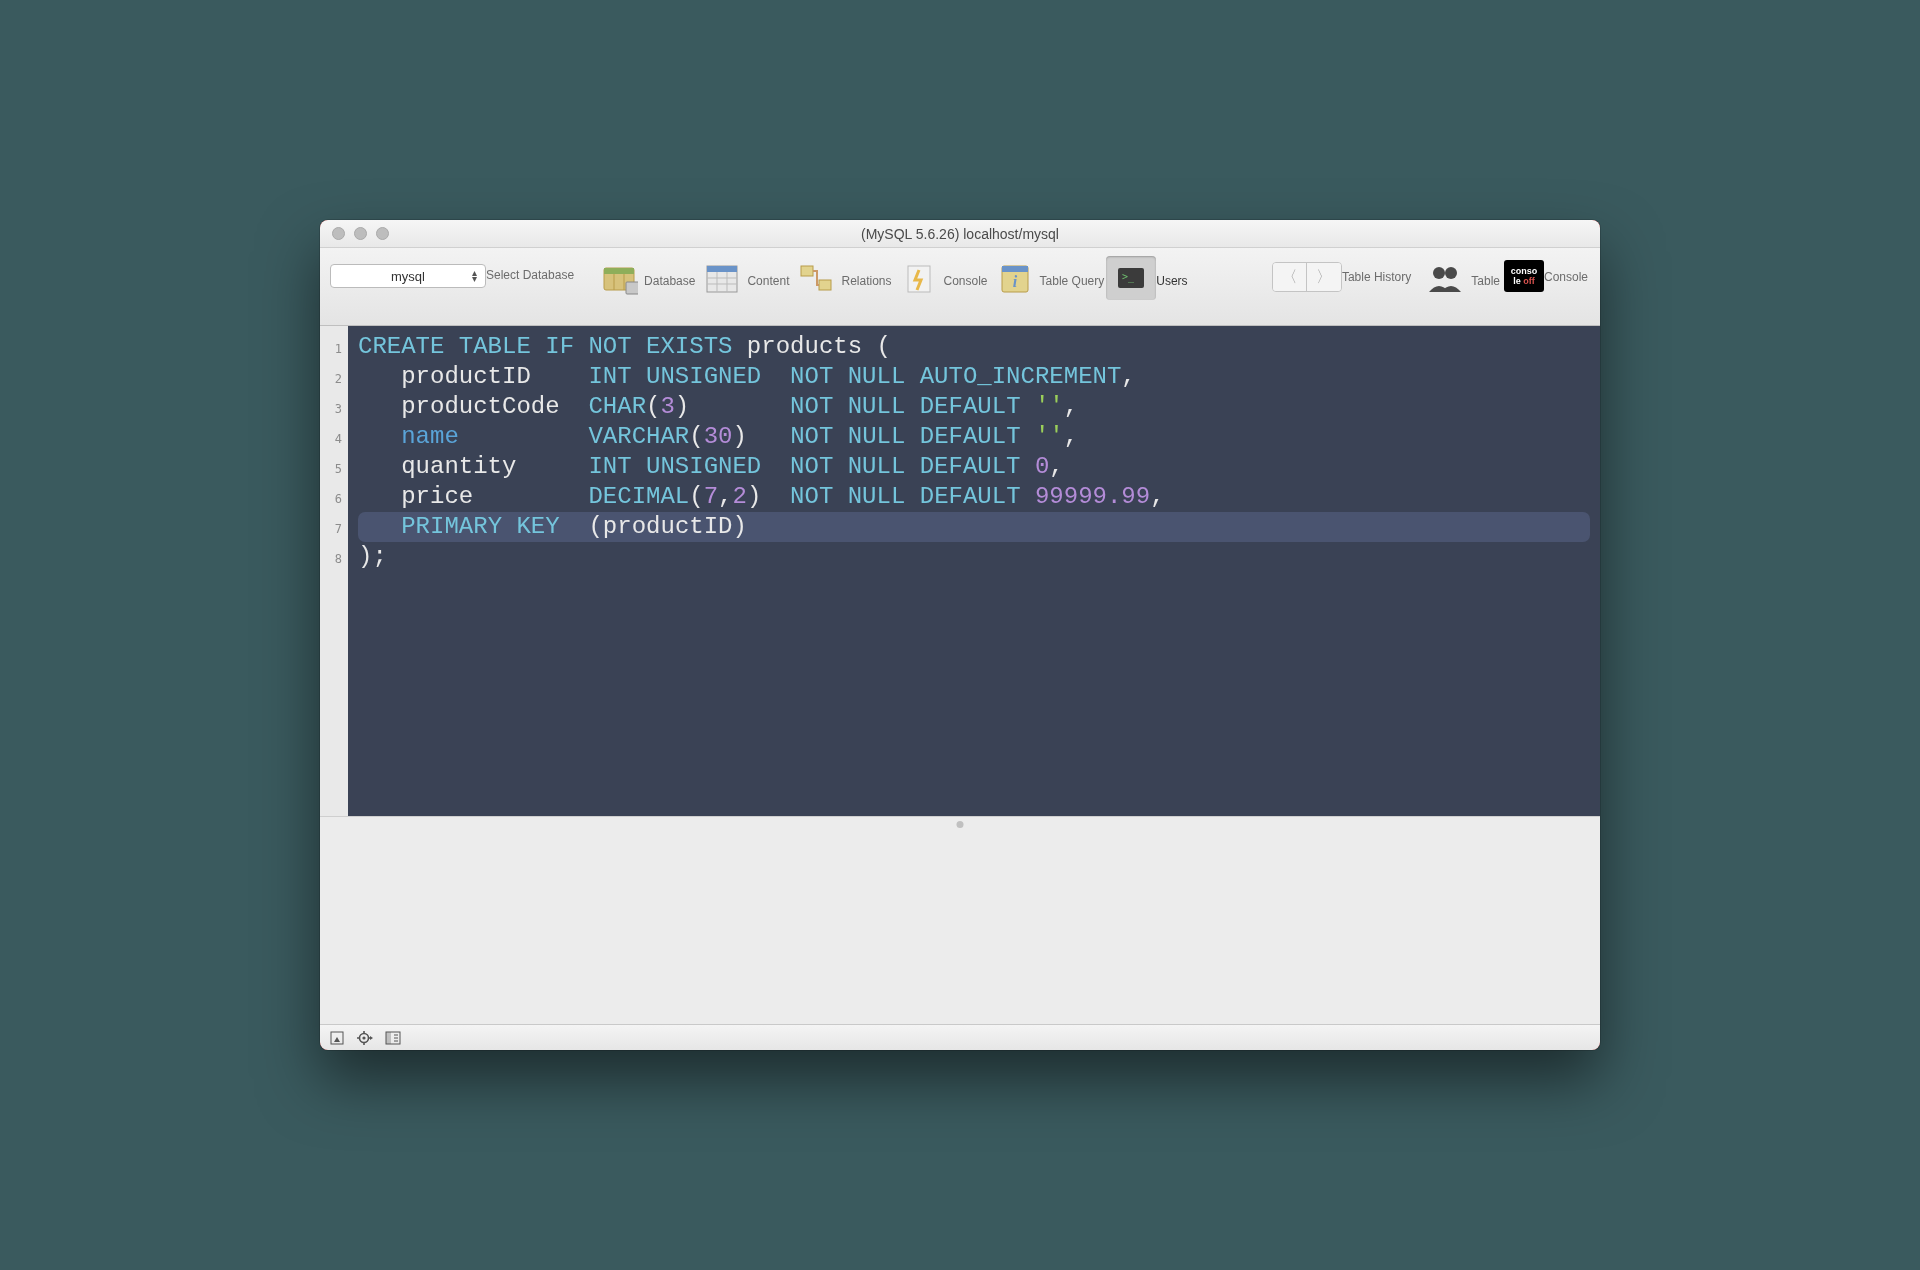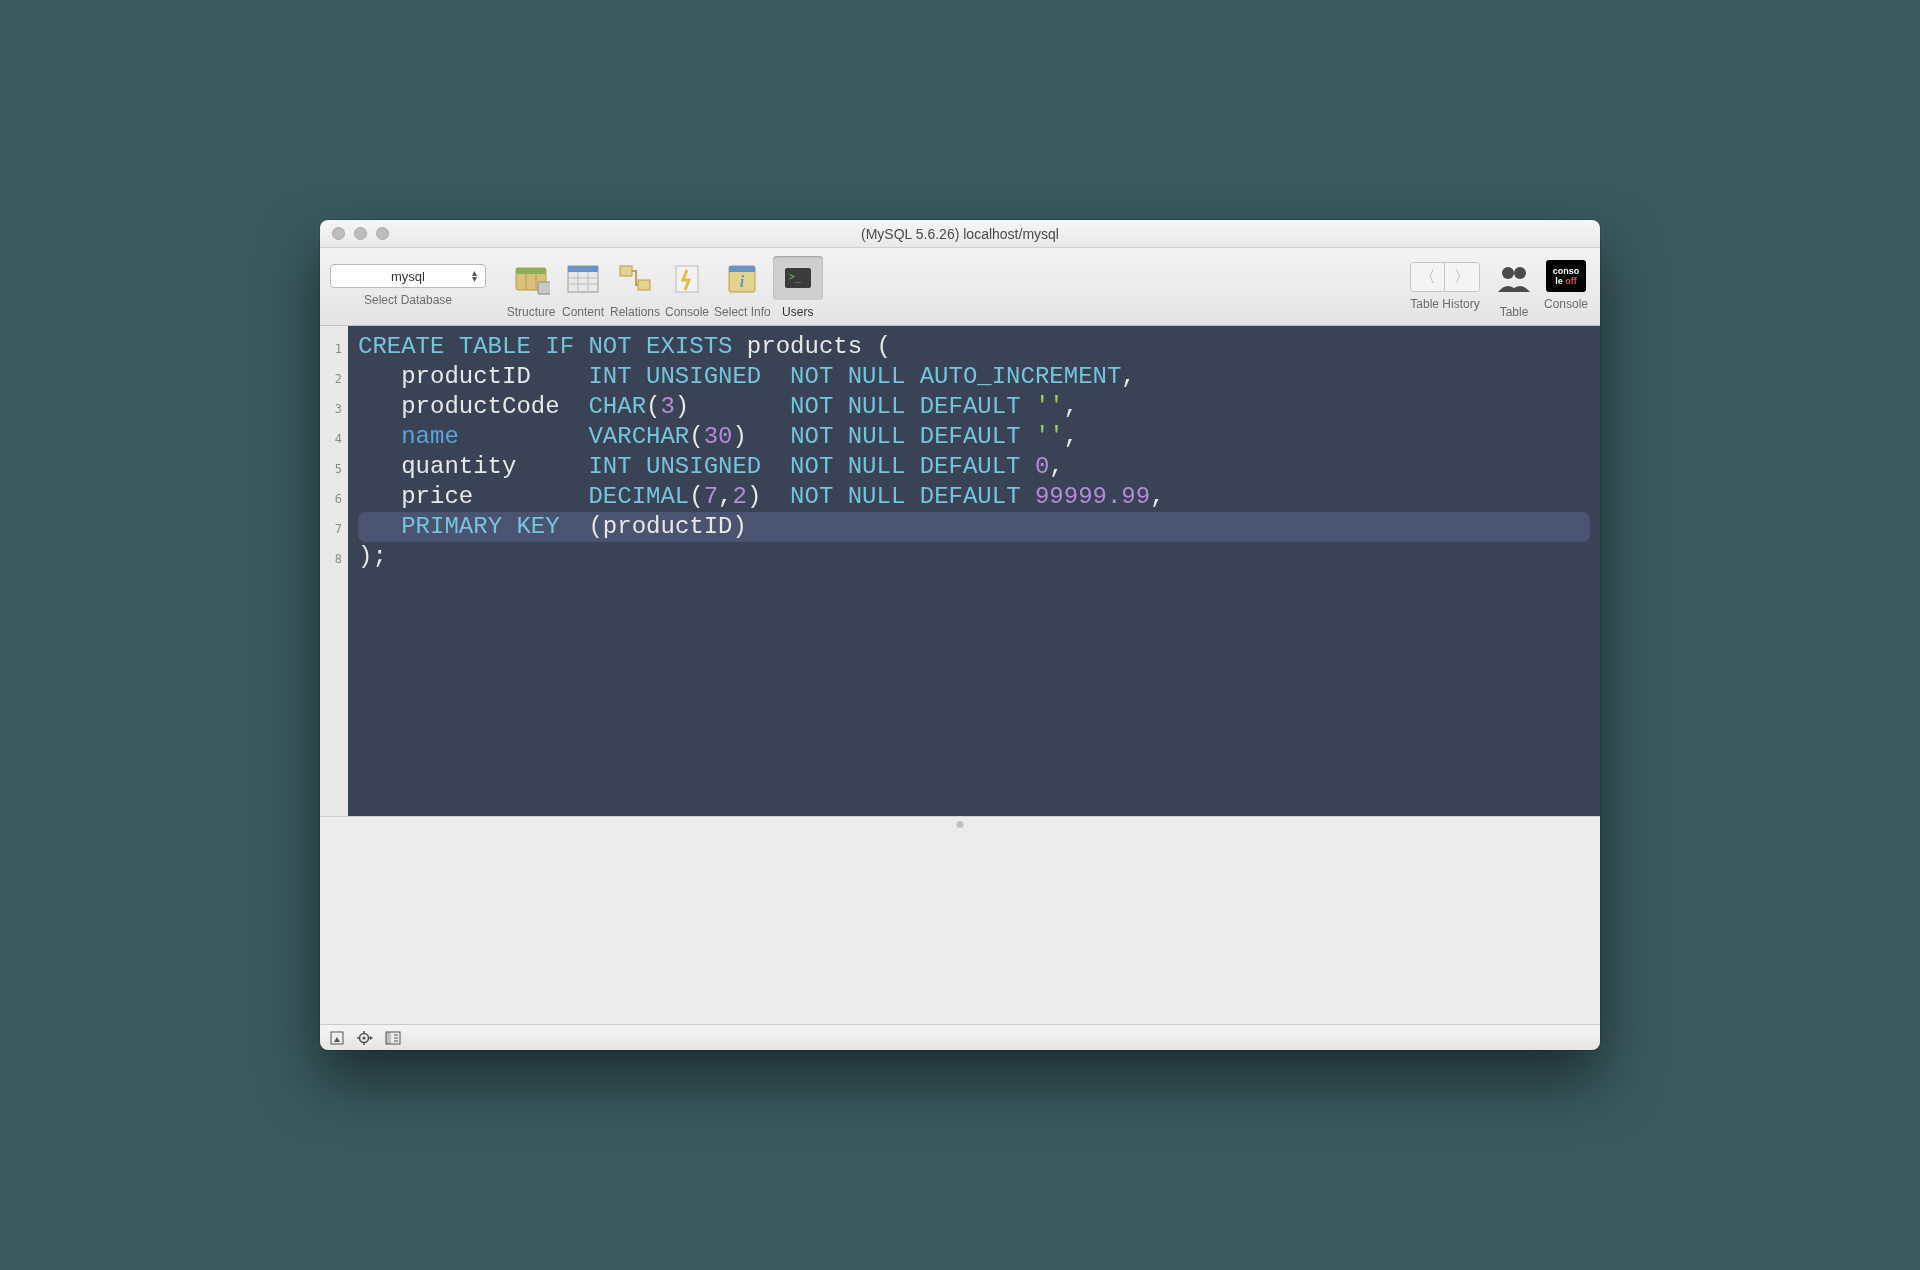--- a/index.html
+++ b/index.html
@@ -36,21 +36,21 @@
     .title { flex:1; text-align:center; font-size:14px; color:#4a4a4a; }
     
     .toolbar {
       height:78px;
       background: linear-gradient(#f3f3f3,#e4e4e4);
       border-bottom:1px solid #bfbfbf;
       display:flex;
       align-items:flex-start;
       padding:8px 10px 0 10px;
     }
-    .tb-group { display:flex; flex-direction:column; align-items:center; margin-right:2px; }
+    .tb-group { display:flex; flex-direction:row; align-items:center; margin-right:2px; }
     .tb-label { font-size:12px; color:#6c6c6c; margin-top:5px; }
     .tb-btn { display:flex; align-items:center; justify-content:center; padding:4px 6px; border-radius:4px;}
     .tb-btn.active { background:#cfcfcf; box-shadow: inset 0 1px 2px rgba(0,0,0,0.25);}
     .toolbar .spacer { flex:1; }
     .db-select {
       width:156px; height:24px; background:#fff; border:1px solid #bbb;
       border-radius:4px; display:flex; align-items:center; justify-content:center;
       font-size:13px; color:#333; position:relative; margin-top:8px;
     }
     .db-select .updn { position:absolute; right:8px; font-size:10px; line-height:6px; color:#555;}
@@ -131,21 +131,21 @@
     <div class="tb-group">
       <div class="tb-btn">
         <svg width="38" height="36">
             <rect x="4" y="8" width="30" height="22" fill="#d7c27b" stroke="#b89c4a" rx="2"></rect>
             <rect x="4" y="8" width="30" height="6" fill="#8fae5a"></rect>
             <line x1="14" y1="14" x2="14" y2="30" stroke="#b89c4a"></line>
             <line x1="24" y1="14" x2="24" y2="30" stroke="#b89c4a"></line>
             <rect x="26" y="22" width="14" height="12" fill="#c8c8c8" stroke="#888" rx="1"></rect>
           </svg>
       </div>
-      <div class="tb-label">Structure</div>
+      <div class="tb-label">Database</div>
     </div>
 
     <div class="tb-group">
       <div class="tb-btn">
         <svg width="38" height="36">
             <rect x="4" y="6" width="30" height="26" fill="#e8e8e8" stroke="#999"></rect>
             <rect x="4" y="6" width="30" height="6" fill="#6a93c8"></rect>
             <line x1="4" y1="18" x2="34" y2="18" stroke="#bbb"></line>
             <line x1="4" y1="24" x2="34" y2="24" stroke="#bbb"></line>
             <line x1="14" y1="12" x2="14" y2="32" stroke="#bbb"></line>
@@ -177,21 +177,21 @@
     </div>
 
     <div class="tb-group">
       <div class="tb-btn">
         <svg width="38" height="36">
             <rect x="6" y="6" width="26" height="26" fill="#e2d38e" stroke="#b89c4a" rx="2"></rect>
             <rect x="6" y="6" width="26" height="6" fill="#6a93c8"></rect>
             <text x="19" y="27" font-size="16" text-anchor="middle" fill="#6a93c8" font-family="Georgia" font-style="italic" font-weight="bold">i</text>
           </svg>
       </div>
-      <div class="tb-label">Select Info</div>
+      <div class="tb-label">Table Query</div>
     </div>
 
     <div class="tb-group">
       <div class="tb-btn active">
         <svg width="38" height="36">
             <rect x="6" y="8" width="26" height="20" fill="#3b3b3b" rx="2"></rect>
             <text x="10" y="20" font-size="10" fill="#6fbf6f" font-family="monospace">&gt;_</text>
           </svg>
       </div>
       <div class="tb-label" style="color:#333">Users</div>

